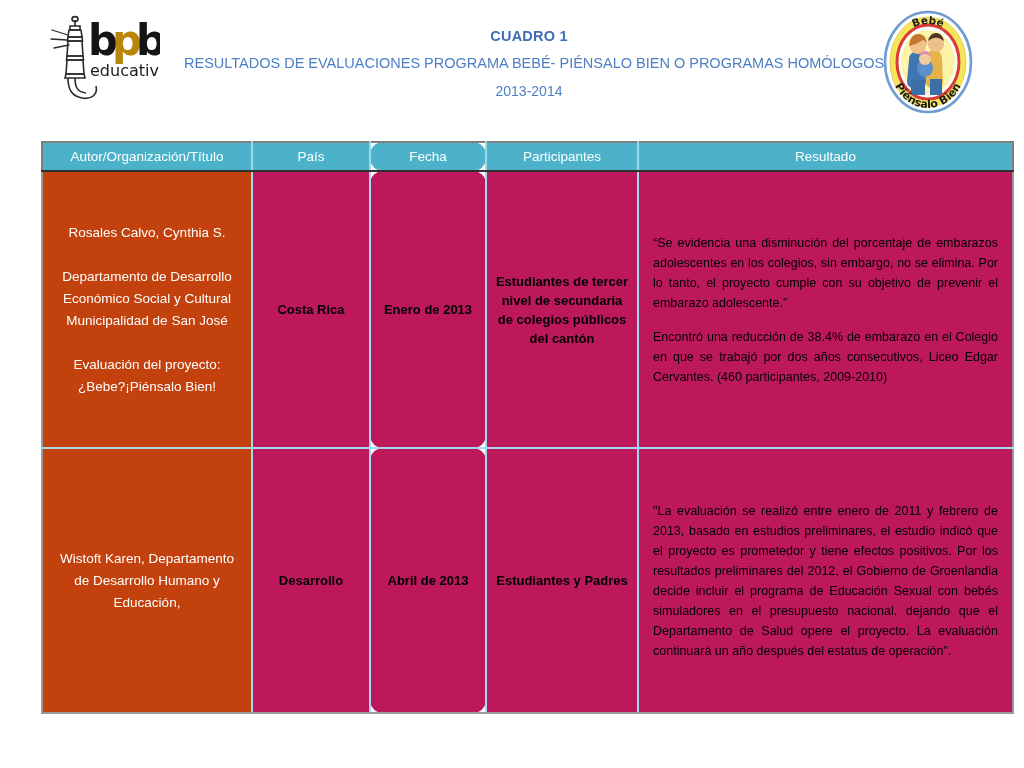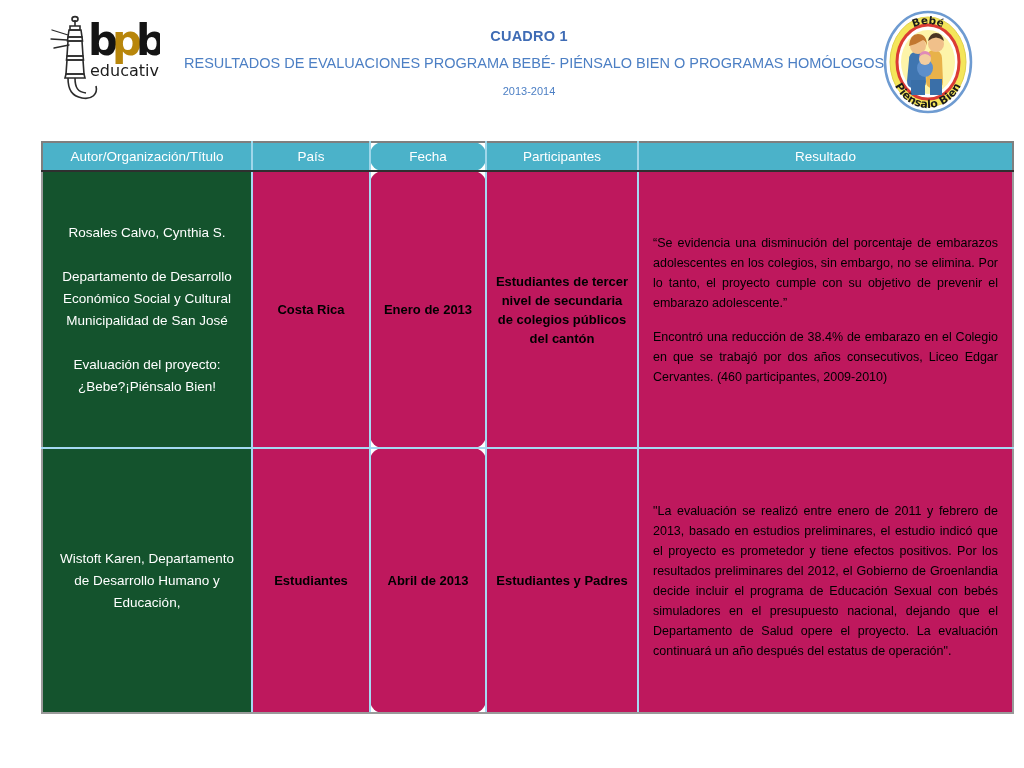--- a/index.html
+++ b/index.html
@@ -57,21 +57,21 @@
   }
   .title-line2 {
     font-size: 14.5px;
     font-weight: normal;
     line-height: 22px;
     margin-top: 6px;
     color: #4C7FC4;
     white-space: nowrap;
   }
   .title-line3 {
-    font-size: 11px;
+    font-size: 14px;
     line-height: 22px;
     margin-top: 6px;
     color: #4C7FC4;
   }
 
   
   .data-table {
     position: absolute;
     left: 41px;
     top: 141px;
@@ -108,21 +108,21 @@
     border-right: 2px solid #A5D9F3;
     border-bottom: 2px solid #A5D9F3;
     font-size: 12.5px;
     color: #000000;
     background: #be185d;
   }
   tbody tr:last-child td {
     border-bottom: 2px solid #9A9A9A;
   }
   tbody td.col-author {
-    background: #14532d;
+    background: #c2410c;
     color: #ffffff;
     text-align: center;
     font-size: 13.5px;
     line-height: 22px;
     border-left: 2px solid #9A9A9A;
     border-right: 2px solid #A5D9F3;
     padding: 0 8px;
   }
   tbody td.col-last {
     border-right: 2px solid #9A9A9A;
@@ -272,21 +272,21 @@
       <td class="col-result col-last w-result">
         <p>“Se evidencia una disminución del porcentaje de embarazos adolescentes en los colegios, sin embargo, no se elimina. Por lo tanto, el proyecto cumple con su objetivo de prevenir el embarazo adolescente.”</p>
         <p>Encontró una reducción de 38.4% de embarazo en el Colegio en que se trabajó por dos años consecutivos, Liceo Edgar Cervantes. (460 participantes, 2009-2010)</p>
       </td>
     </tr>
 
     <tr style="height:265px;">
       <td class="col-author">
         <div class="author-para">Wistoft Karen, Departamento de Desarrollo Humano y Educación,</div>
       </td>
-      <td class="center-bold w-country">Estudiantes</td>
+      <td class="center-bold w-country">Desarrollo</td>
       <td class="center-bold w-date">Abril de 2013</td>
       <td class="center-bold w-part">Estudiantes y Padres</td>
       <td class="col-result col-last w-result">
         <p>"La evaluación se realizó entre enero  de 2011 y febrero de 2013, basado en estudios preliminares, el estudio indicó que el proyecto es prometedor y tiene efectos positivos. Por los resultados preliminares del 2012, el Gobierno de Groenlandia decide incluir el programa de Educación Sexual con bebés simuladores en el presupuesto nacional, dejando que el Departamento de Salud opere el proyecto. La evaluación continuará un año después del estatus de operación".</p>
       </td>
     </tr>
 
   </tbody>
 </table>
 

